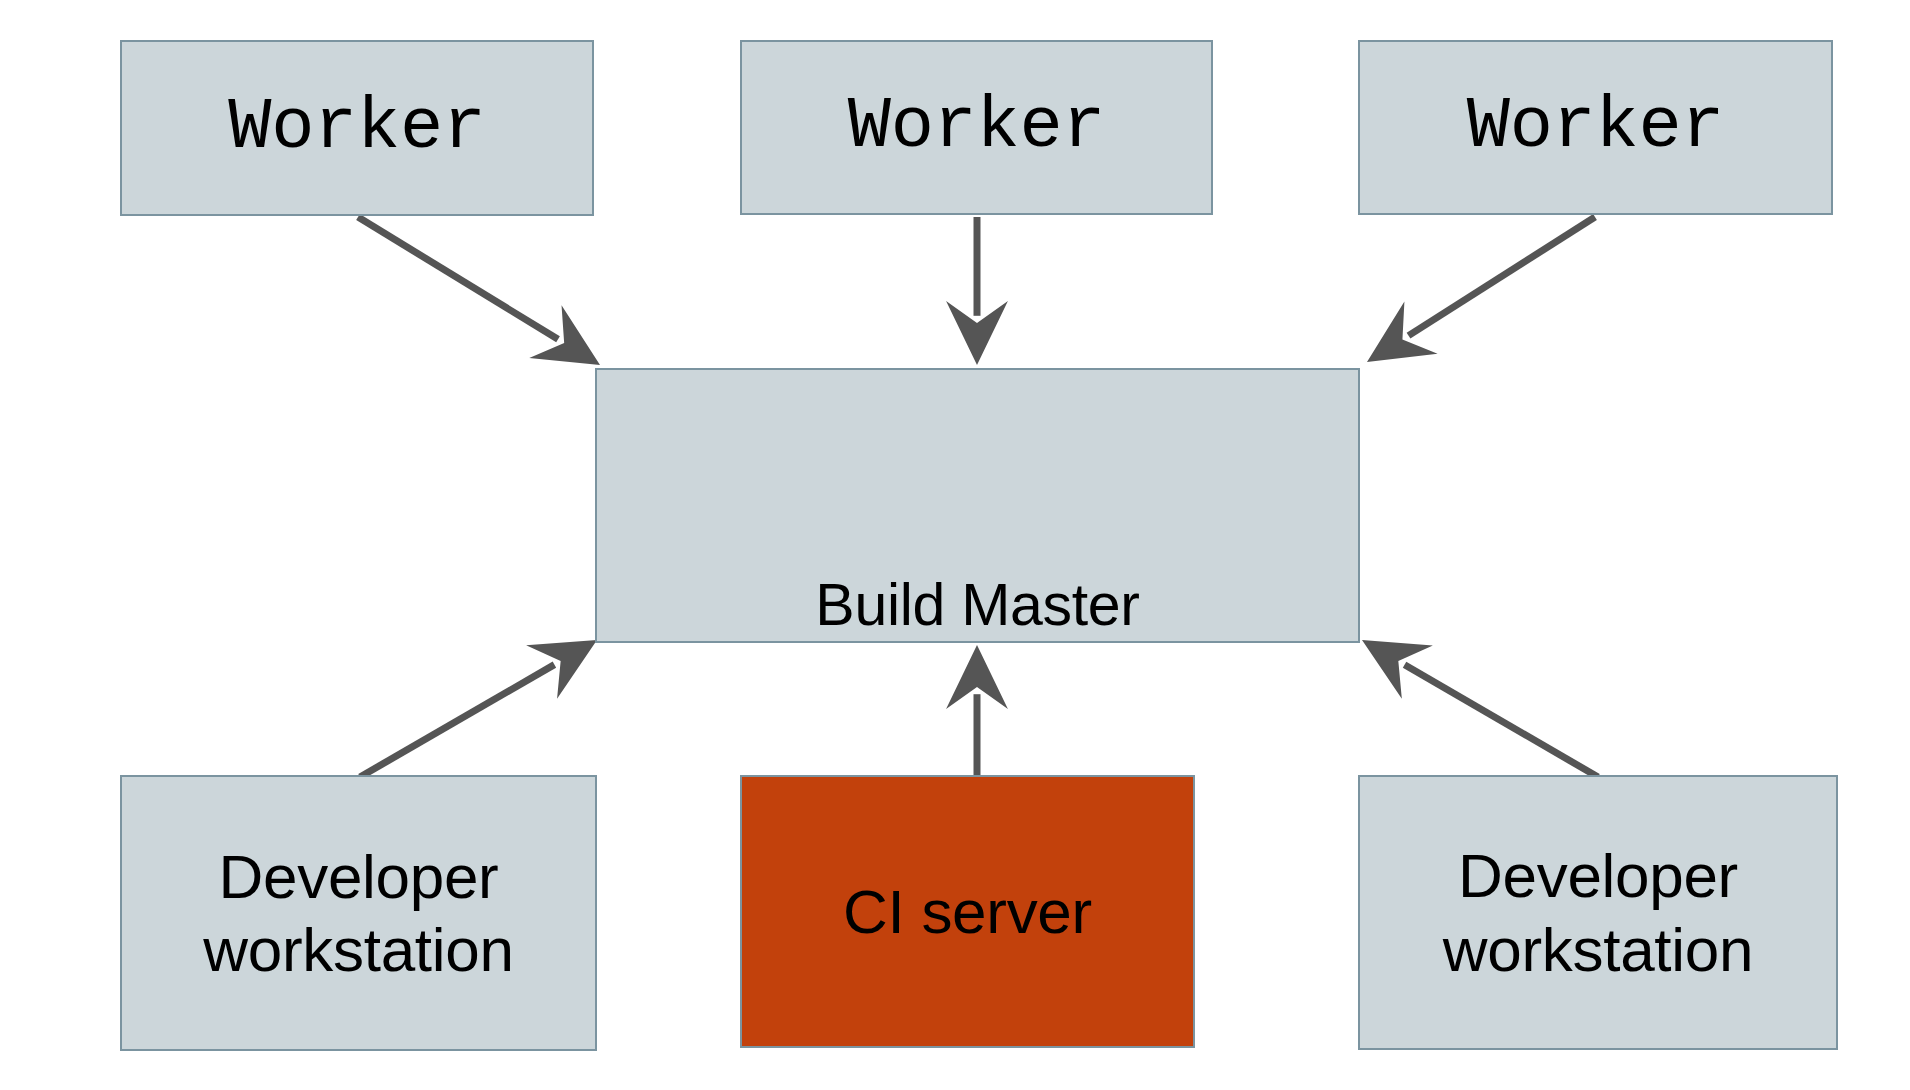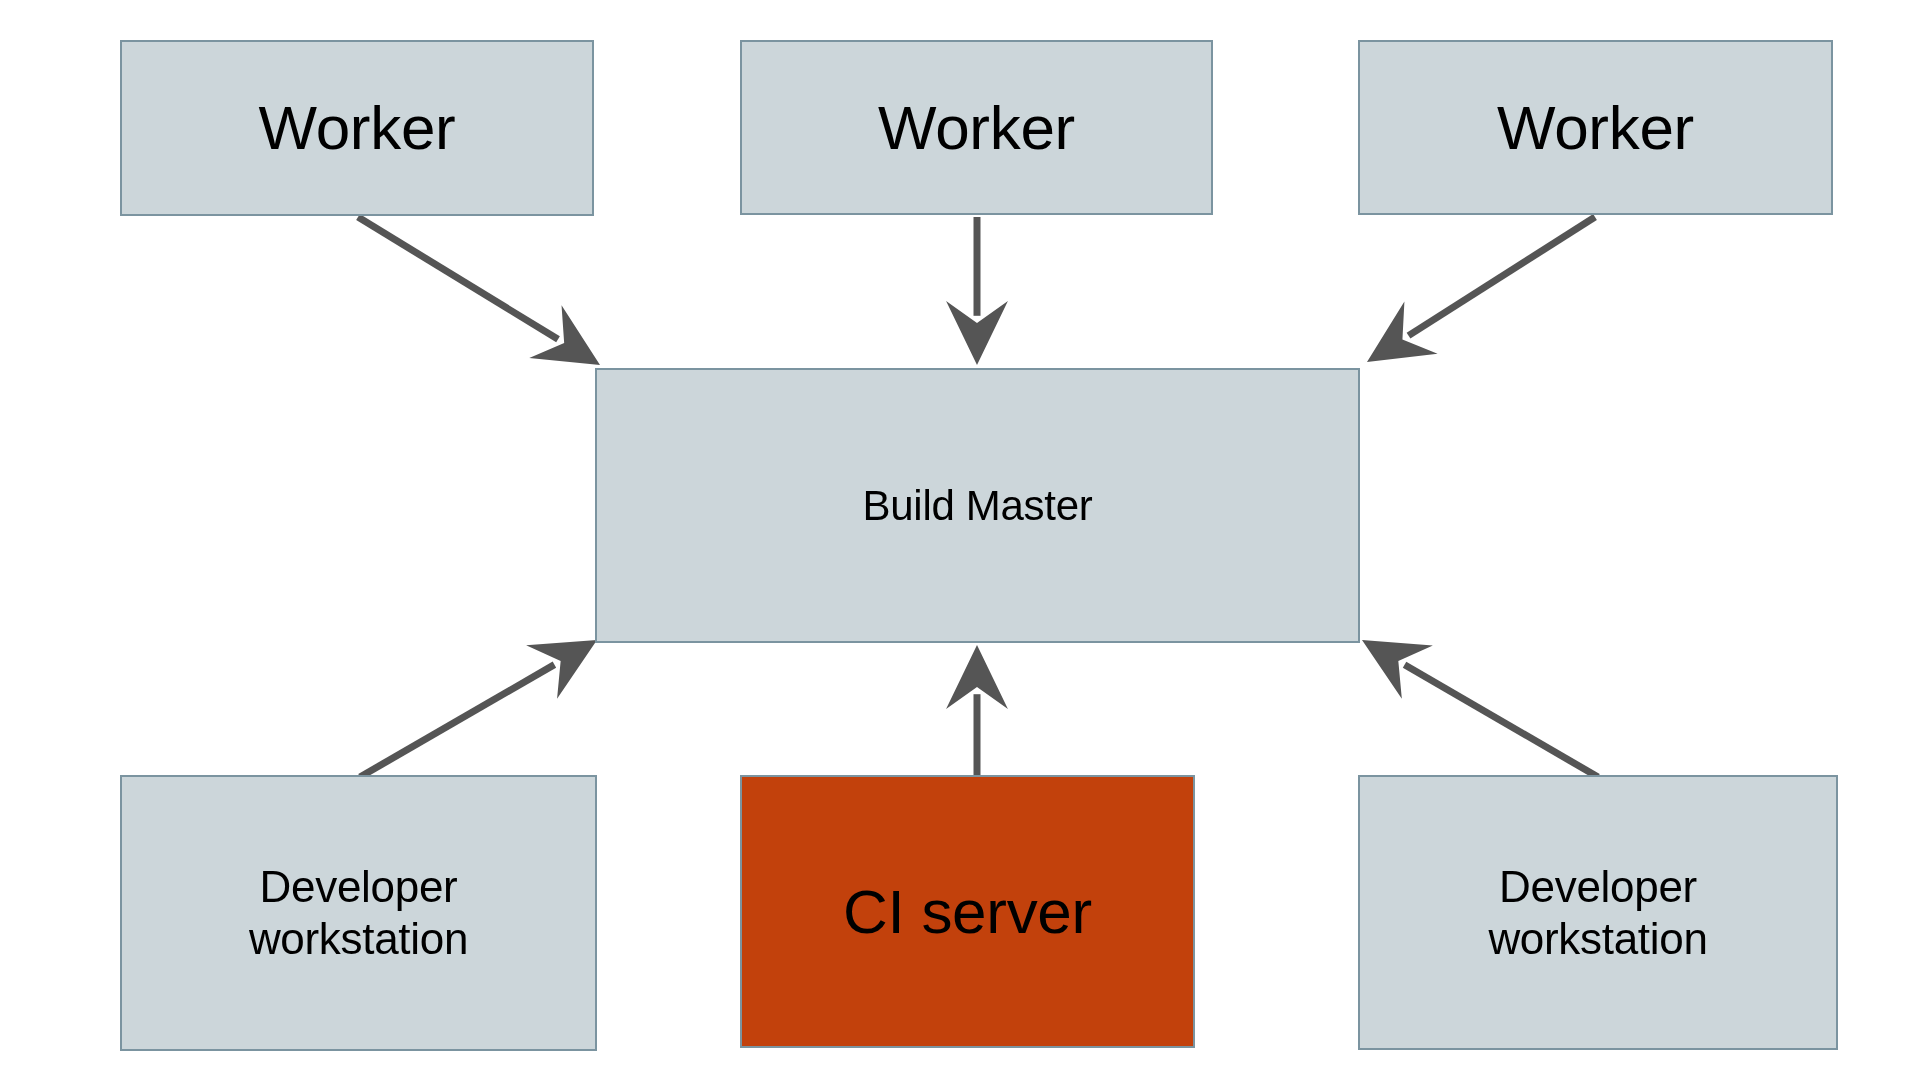--- a/index.html
+++ b/index.html
@@ -27,24 +27,24 @@
     color: #000000;
     line-height: 1.18;
     letter-spacing: -0.3px;
     user-select: none;
   }
   .node .label {
     display: block;
     white-space: pre-line;
     padding: 0 6px;
   }
-  .node.worker   { font-size: 62px; }
-  .node.master   { font-size: 42px; }
+  .node.worker   { font-size: 72px; font-family: Liberation Mono, monospace; }
+  .node.master   { font-size: 59px; align-items: flex-end; }
   .node.ci       { font-size: 62px; }
-  .node.devws    { font-size: 44px; }
+  .node.devws    { font-size: 62px; }
 
   #edges {
     position: absolute;
     left: 0;
     top: 0;
     width: 1910px;
     height: 1090px;
     pointer-events: none;
   }
 </style>

